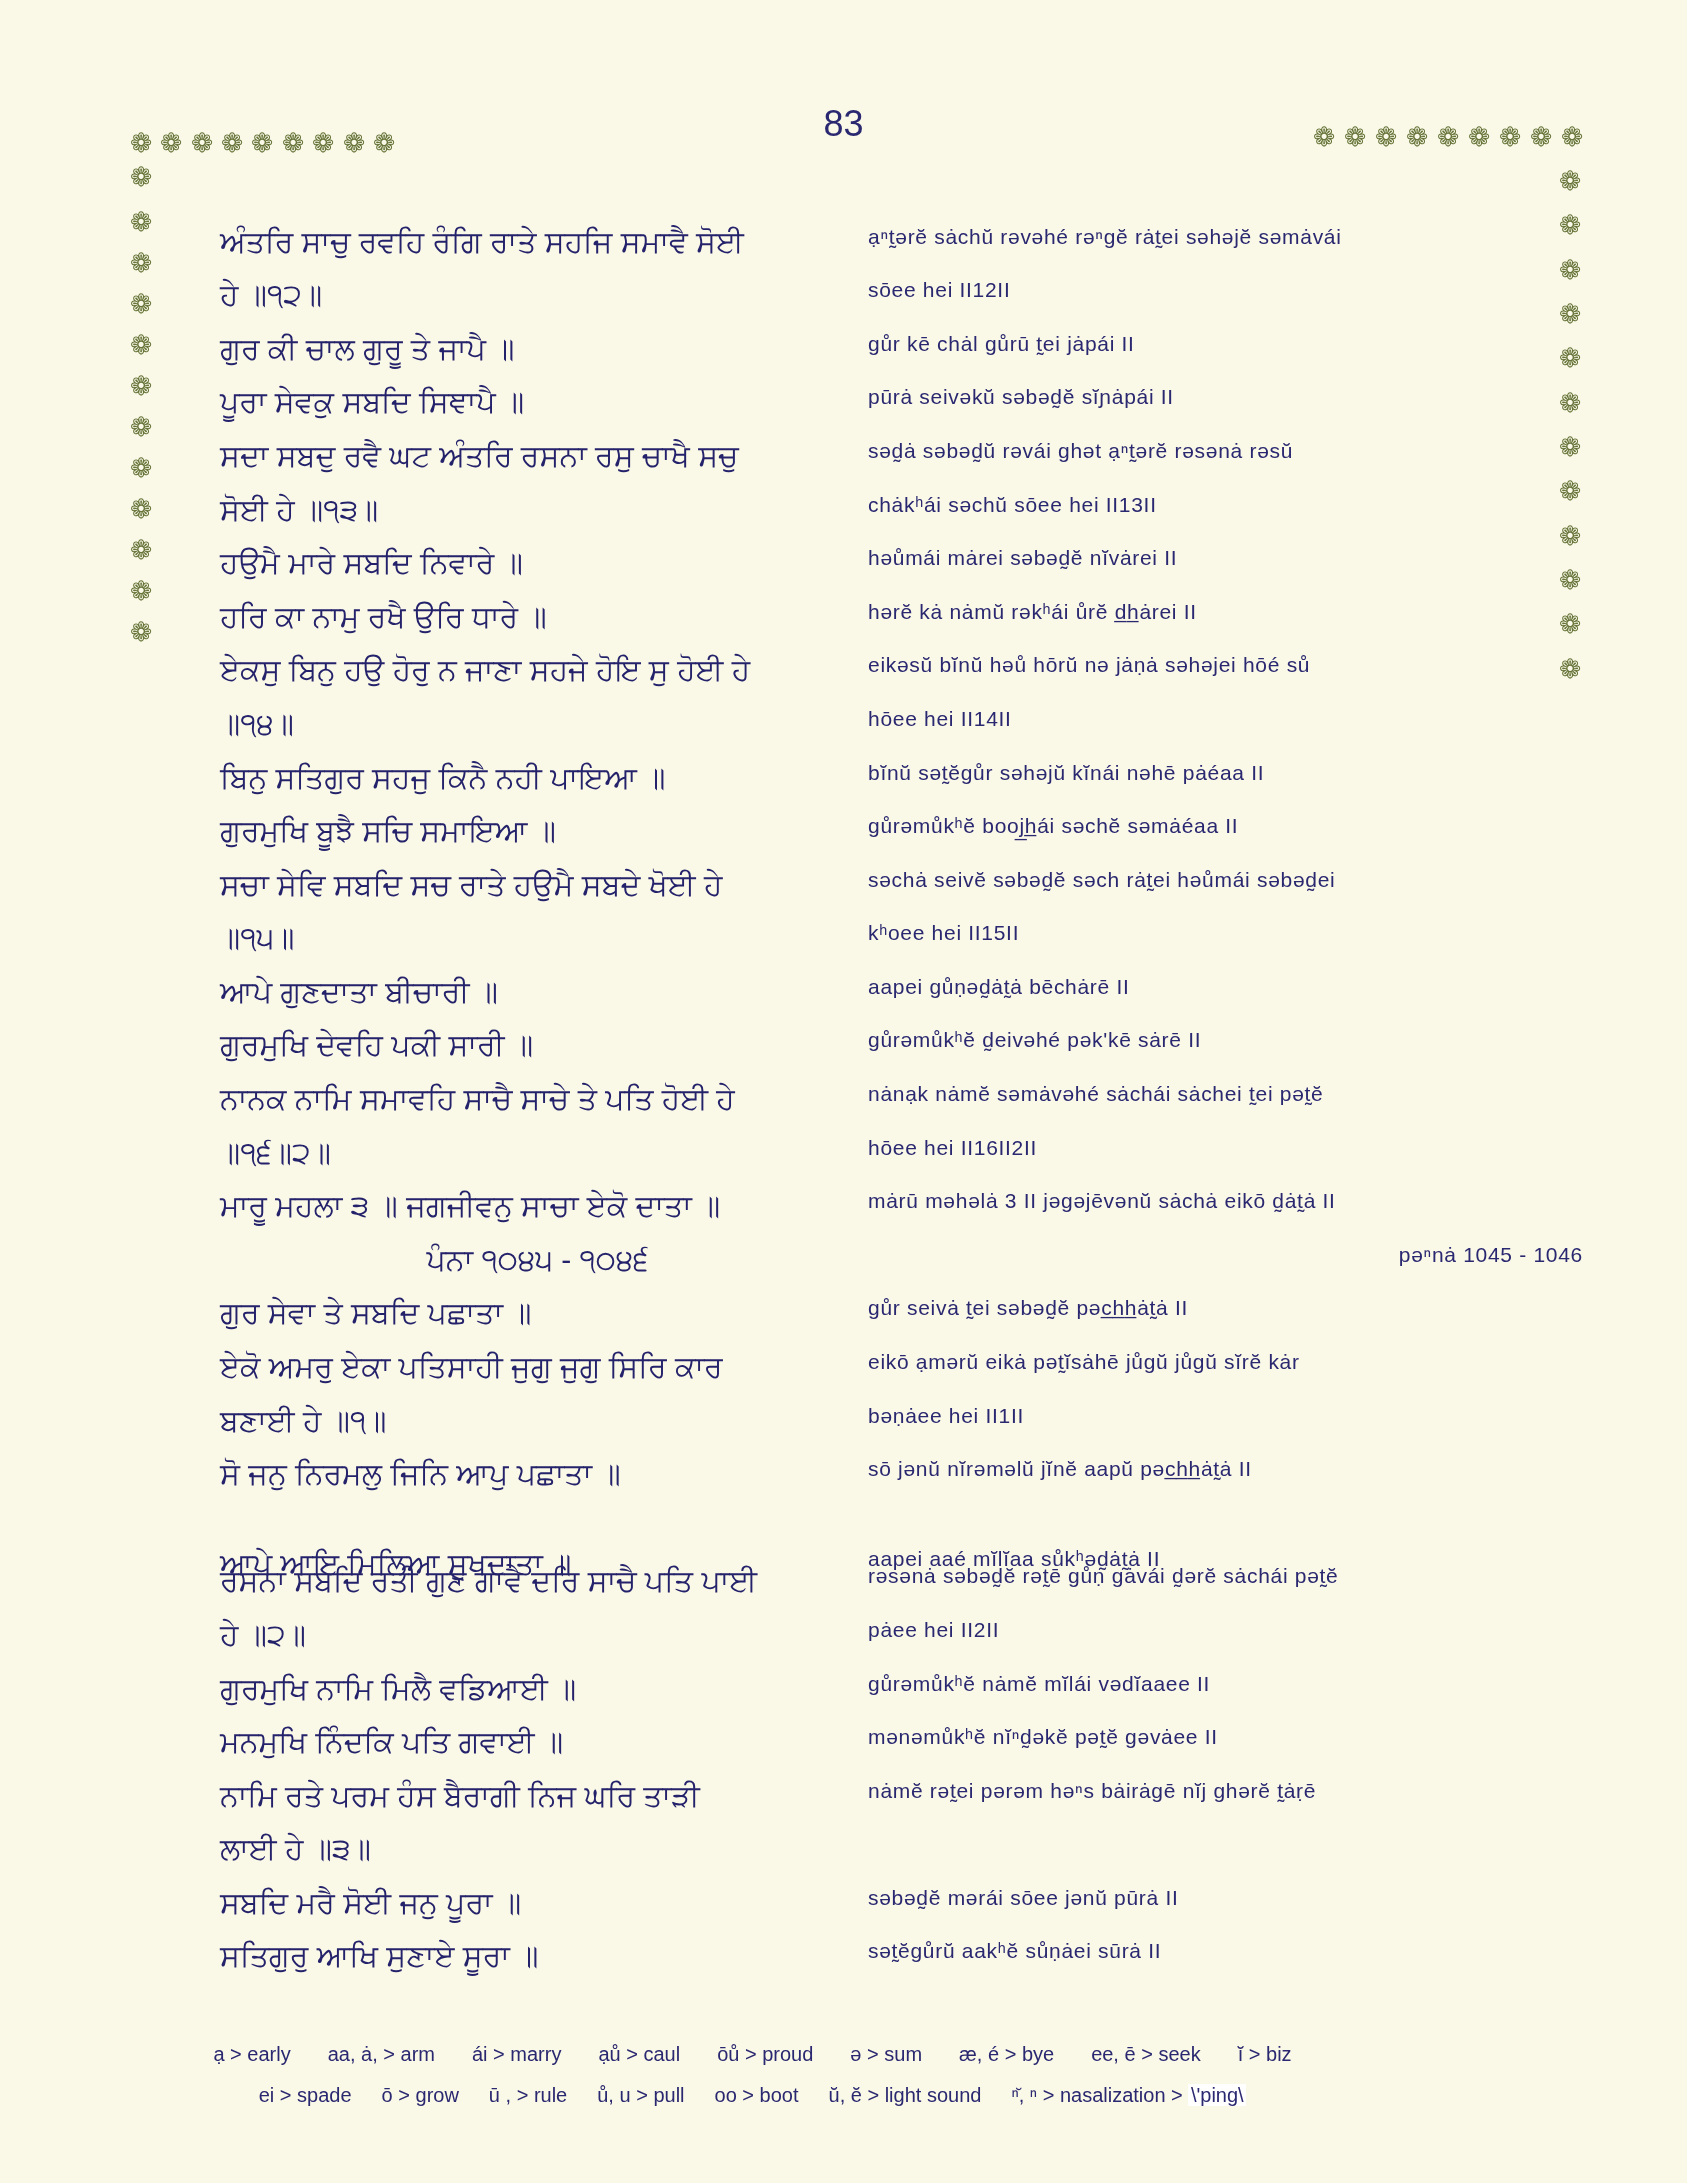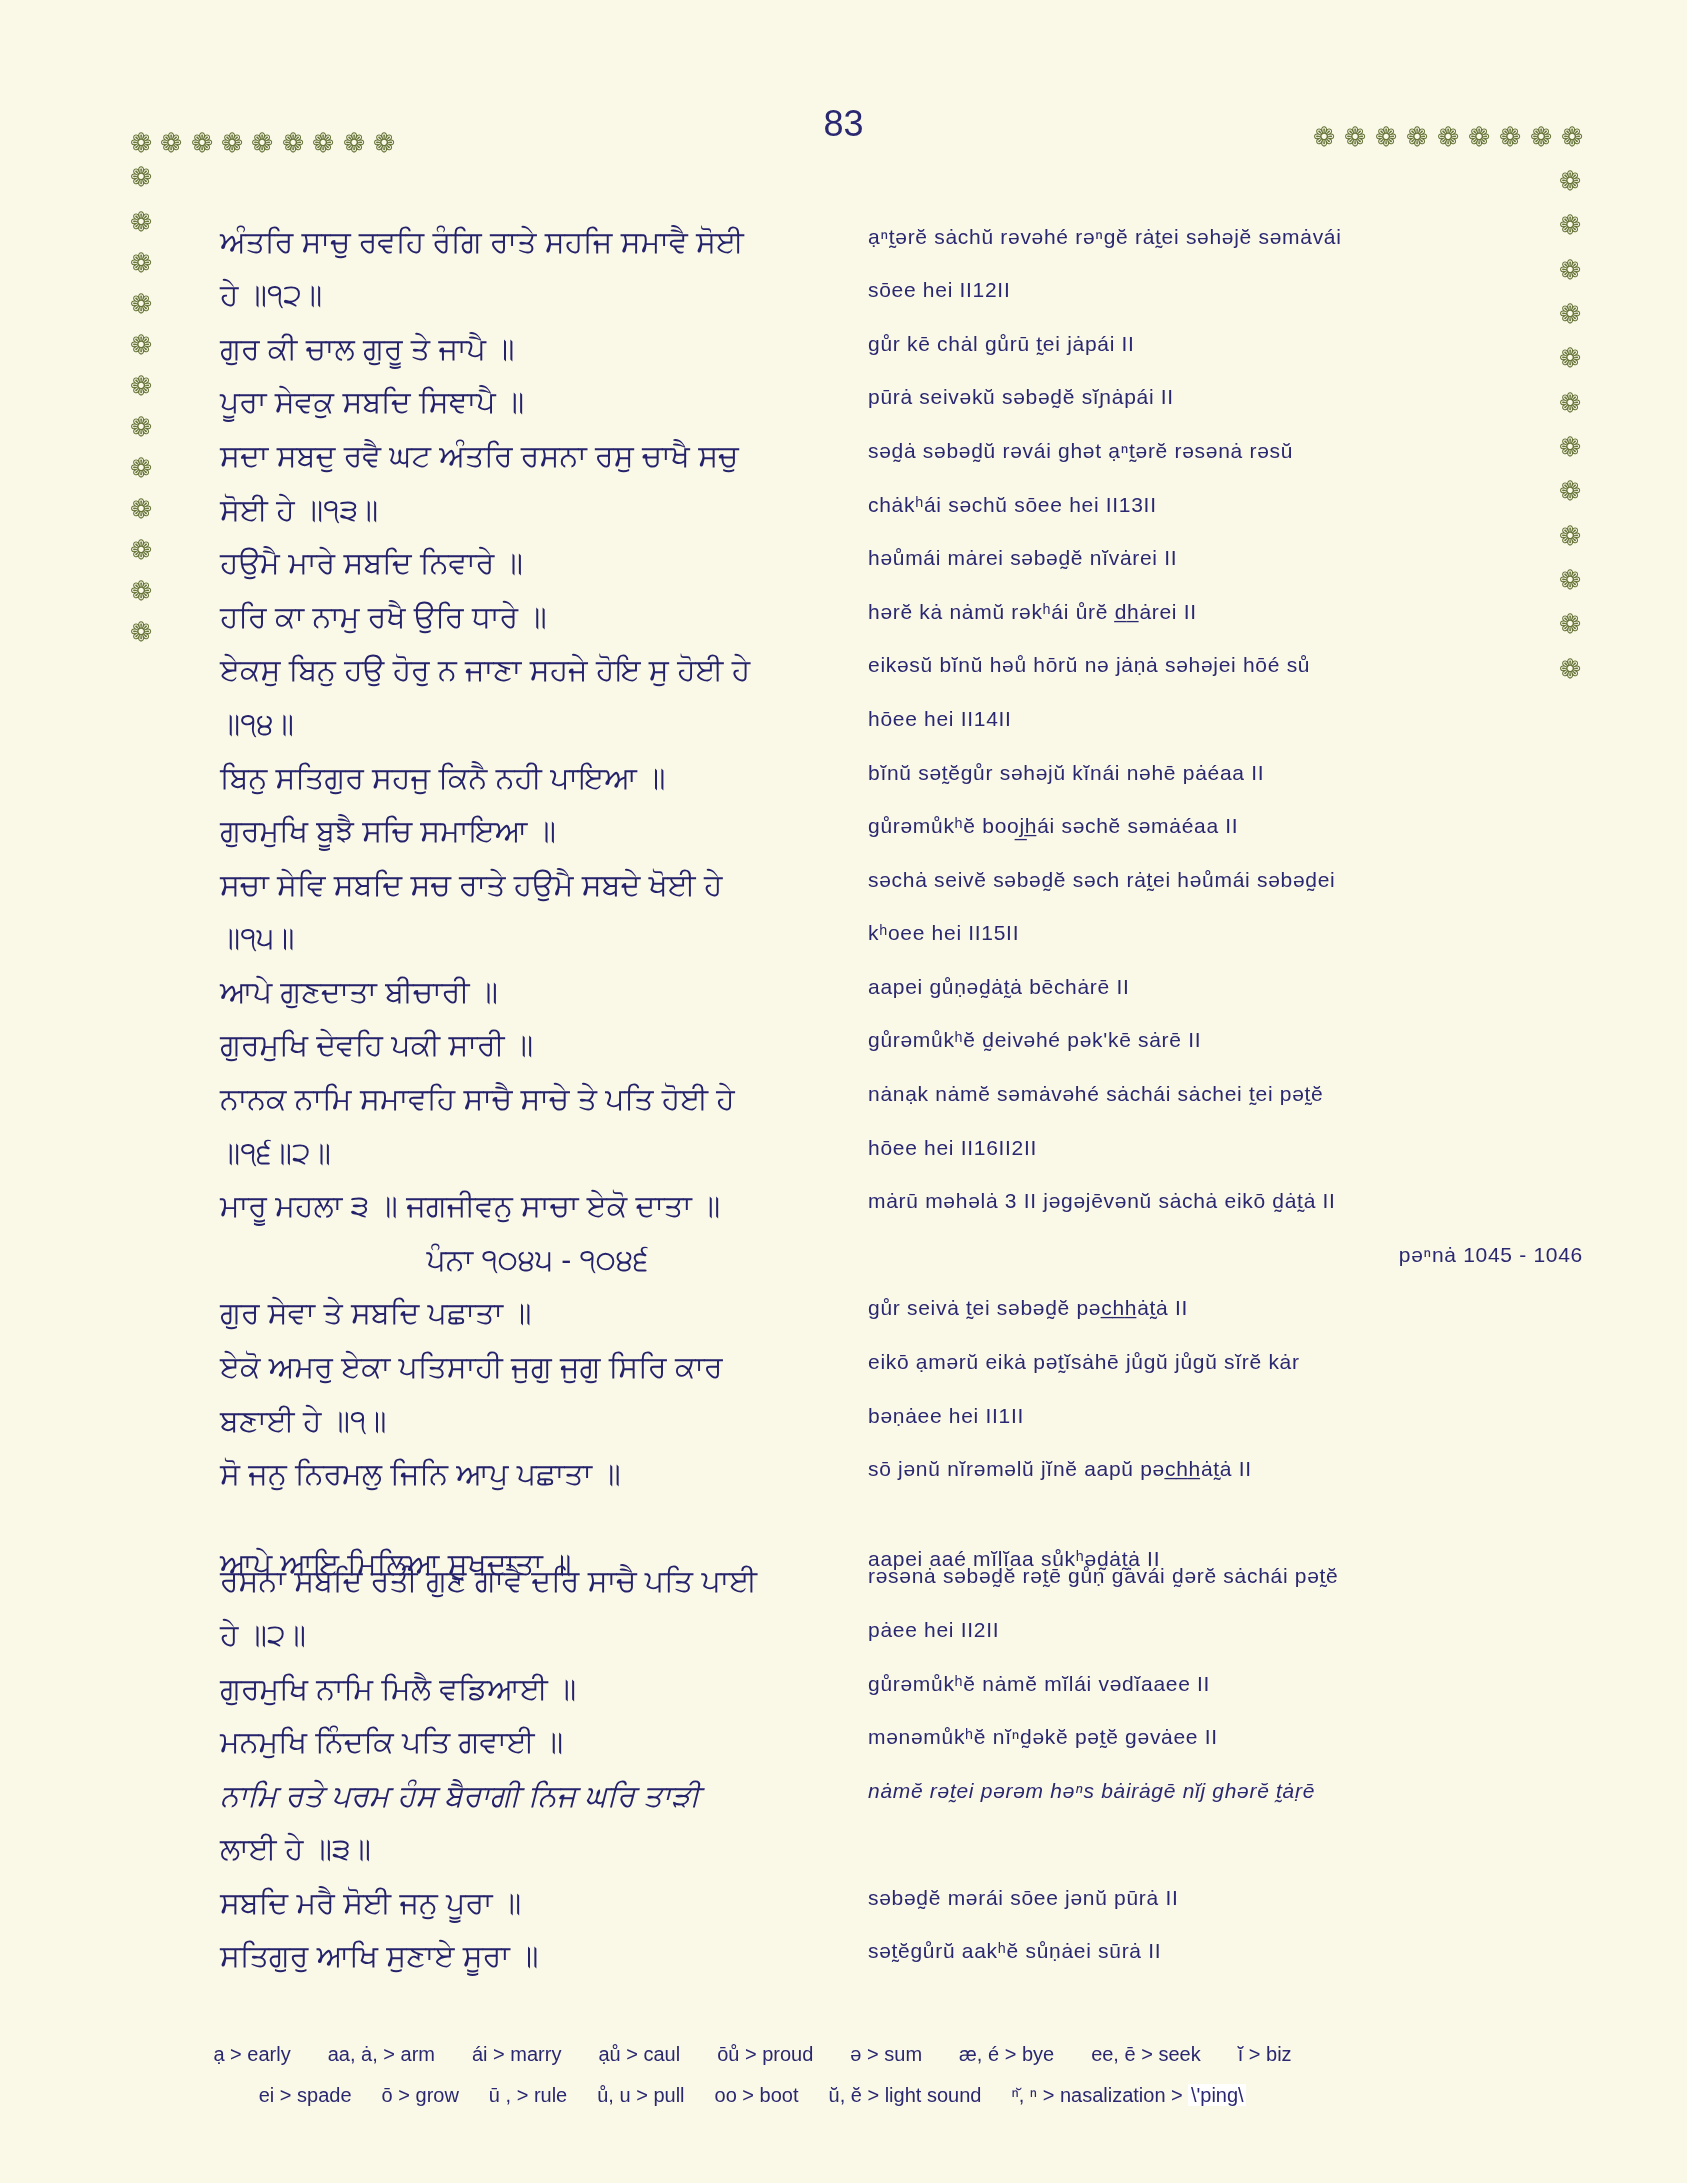--- a/index.html
+++ b/index.html
@@ -200,21 +200,21 @@
       <div class="t">pȧee  hei II2II</div>
     </div>
     <div class="vrow" style="top: 1671px;">
       <div class="g">ਗੁਰਮੁਖਿ ਨਾਮਿ ਮਿਲੈ ਵਡਿਆਈ ॥</div>
       <div class="t">gůrəmůkʰĕ  nȧmĕ  mĭlái  vədĭaaee II</div>
     </div>
     <div class="vrow" style="top: 1724px;">
       <div class="g">ਮਨਮੁਖਿ ਨਿੰਦਕਿ ਪਤਿ ਗਵਾਈ ॥</div>
       <div class="t">mənəmůkʰĕ nĭⁿd̰əkĕ pət̰ĕ  gəvȧee II</div>
     </div>
-    <div class="vrow" style="top: 1778px; font-style: italic;">
+    <div class="vrow" style="top: 1778px;">
       <div class="g">ਨਾਮਿ ਰਤੇ ਪਰਮ ਹੰਸ ਬੈਰਾਗੀ ਨਿਜ ਘਰਿ ਤਾੜੀ</div>
       <div class="t">nȧmĕ rət̰ei  pərəm  həⁿs  bȧirȧgē nĭj ghərĕ  t̰ȧṛē</div>
     </div>
     <div class="vrow" style="top: 1831px;">
       <div class="g">ਲਾਈ ਹੇ ॥੩॥</div>
     </div>
     <div class="vrow" style="top: 1885px;">
       <div class="g">ਸਬਦਿ ਮਰੈ ਸੋਈ ਜਨੁ ਪੂਰਾ ॥</div>
       <div class="t">səbəd̰ĕ  mərái  sōee  jənŭ  pūrȧ II</div>
     </div>

